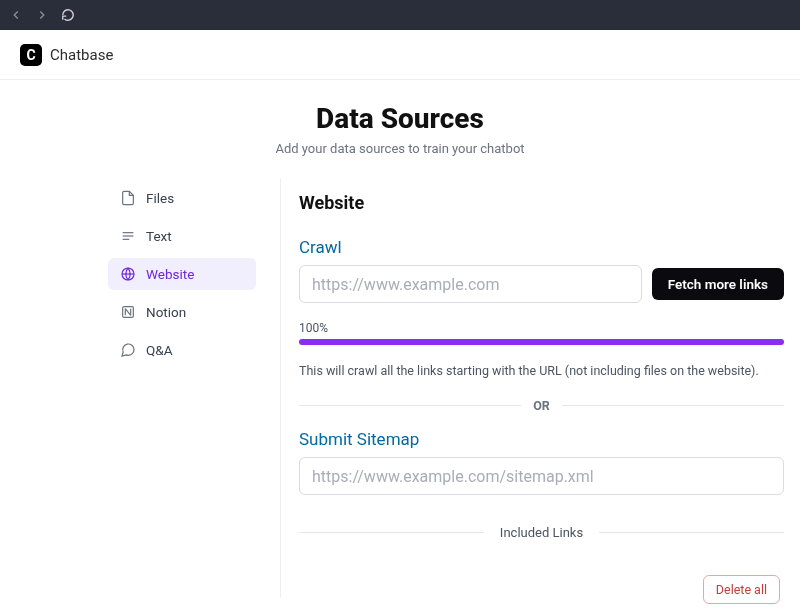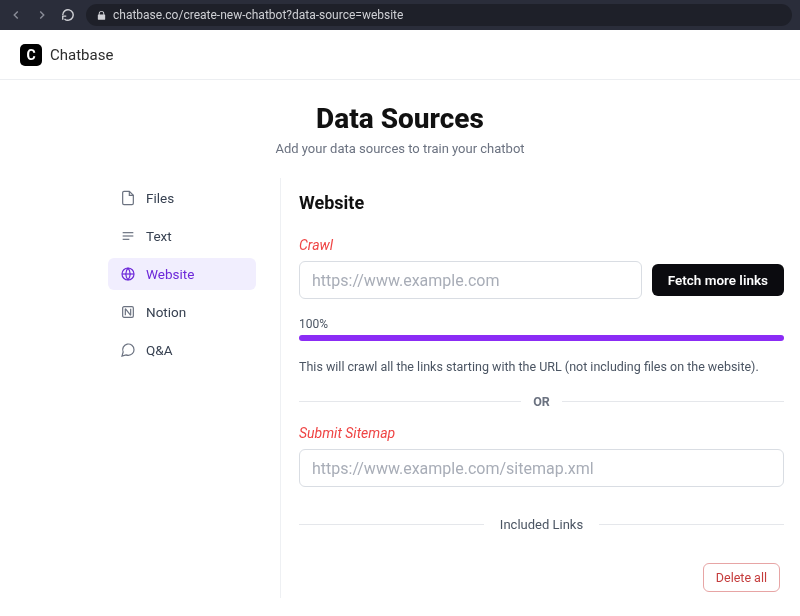--- a/index.html
+++ b/index.html
@@ -28,40 +28,40 @@
     
     .sidebar { width: 148px; display: flex; flex-direction: column; gap: 6px; padding-top: 4px;}
     .side-item { display: flex; align-items: center; gap: 10px; padding: 8px 12px; border-radius: 6px; font-size: 13.5px; color: #374151; cursor: pointer; }
     .side-item .icon { width: 16px; height: 16px; display: flex; align-items: center; justify-content: center; color: #6b7280; }
     .side-item.active { background: #f1eefe; color: #6d28d9; }
     .side-item.active .icon { color: #6d28d9; }
     
     
     .panel { flex: 1; background: #fff; border-left: 1px solid #eef0f3; padding: 14px 0 0 18px; min-height: 420px; }
     .panel h2 { font-size: 18px; font-weight: 700; color: #111; margin-bottom: 24px; }
-    .form-label { font-size: 14px; color: #ef4444; margin-bottom: 8px; display:block;font-style:italic; }
+    .form-label { font-size: 17px; color: #0369a1; margin-bottom: 8px; display:block; }
     .row { display: flex; gap: 10px; align-items: center; }
     .input { flex: 1; height: 38px; border: 1px solid #d9dde3; border-radius: 6px; padding: 0 12px; font-size: 16px; color: #374151; background:#fff;}
     .input::placeholder { color: #a8adb7; }
     .btn-black { background: #0b0b0f; color: #fff; border: none; border-radius: 6px; padding: 0 16px; height: 32px; font-size: 13.5px; font-weight: 600; cursor: pointer; white-space: nowrap; }
     .progress-wrap { margin-top: 18px; }
     .progress-label { font-size: 12px; color: #4b5563; margin-bottom: 4px; }
     .progress { width: 100%; height: 6px; background: #f1e9ff; border-radius: 3px; overflow: hidden; }
     .progress-fill { width: 100%; height: 100%; background: #8b2cf5; }
     .helper { font-size: 12.5px; color: #4b5563; margin-top: 18px; }
     
     .or-rule { display: flex; align-items: center; margin: 20px 0 16px; }
     .or-rule .line { flex: 1; height: 1px; background: #e5e7eb; }
     .or-rule .txt { padding: 0 12px; font-size: 12.5px; color: #6b7280; font-weight: bold; }
     
     .included-rule { display:flex; align-items:center; margin-top:30px;}
     .included-rule .line { flex:1; height:1px; background:#e5e7eb;}
     .included-rule .txt { padding:0 16px; font-size:13px; color:#4b5563;}
     
-    .delete-all { position: absolute; bottom: 24px; right: 20px; border: 1px solid #e7a5a5; color: #c53c3c; background: #fff; border-radius: 6px; padding: 6px 12px; font-size: 12.5px; cursor: pointer; }
+    .delete-all { position: absolute; bottom: 12px; right: 20px; border: 1px solid #e7a5a5; color: #c53c3c; background: #fff; border-radius: 6px; padding: 6px 12px; font-size: 12.5px; cursor: pointer; }
     
     svg { display:block; }
   </style>
 </head>
 <body>
 
 <div class="browser-bar">
   <div class="nav-arrow">
     <svg width="14" height="14" viewBox="0 0 24 24" fill="none" stroke="currentColor" stroke-width="2.4">
         <path d="M15 18l-6-6 6-6"></path>
@@ -70,28 +70,20 @@
   <div class="nav-arrow">
     <svg width="14" height="14" viewBox="0 0 24 24" fill="none" stroke="currentColor" stroke-width="2.4">
         <path d="M9 6l6 6-6 6"></path>
       </svg>
   </div>
   <div class="refresh">
     <svg width="14" height="14" viewBox="0 0 24 24" fill="none" stroke="currentColor" stroke-width="2.4">
         <path d="M3 12a9 9 0 1 1 3 6.7"></path>
         <path d="M3 20v-6h6"></path>
       </svg>
-  </div>
-  <div class="url-bar">
-    <span class="lock">
-      <svg width="11" height="11" viewBox="0 0 24 24" fill="currentColor">
-          <path d="M6 10V8a6 6 0 1 1 12 0v2h1a1 1 0 0 1 1 1v9a1 1 0 0 1-1 1H5a1 1 0 0 1-1-1v-9a1 1 0 0 1 1-1h1zm2 0h8V8a4 4 0 1 0-8 0v2z"></path>
-        </svg>
-    </span>
-    <span>chatbase.co/create-new-chatbot?data-source=website</span>
   </div>
 </div>
 
 <div class="app-header">
   <div class="logo-block">C</div>
   <div class="brand">Chatbase</div>
 </div>
 
 <div class="page">
   <div class="hero">

